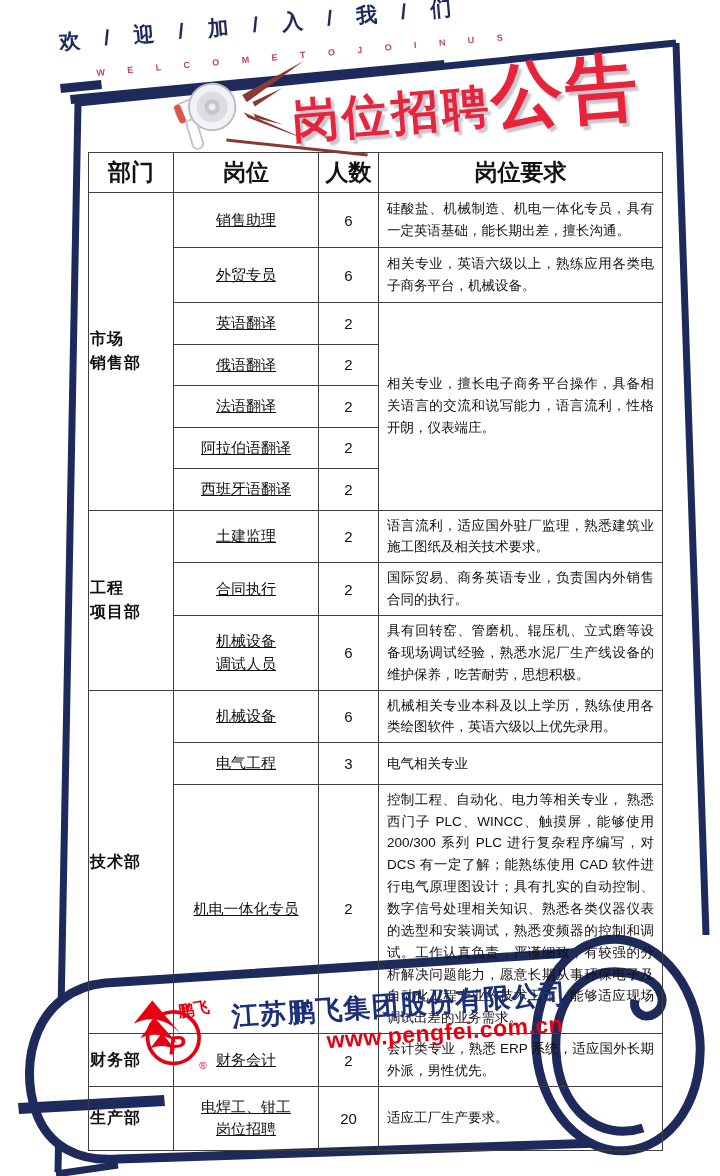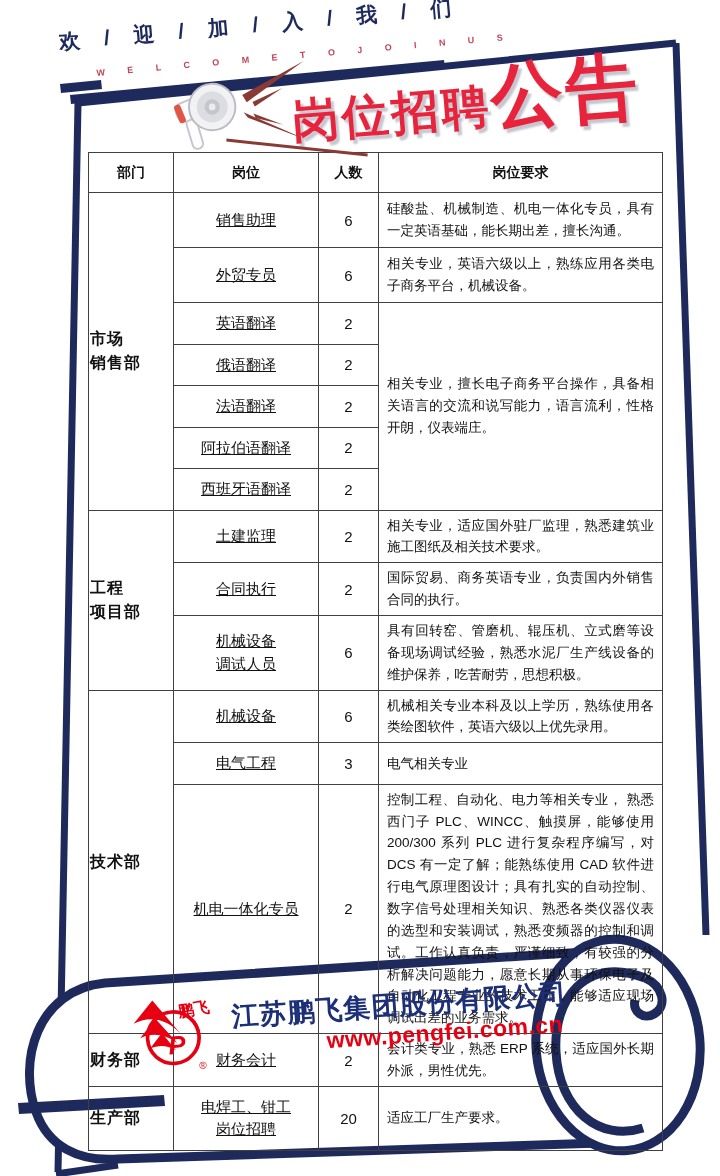--- a/index.html
+++ b/index.html
@@ -43,21 +43,21 @@
     left:226px;top:146px;width:142px;height:3px;z-index:3;
     background:#8a3a35;transform:rotate(6deg);
   }
   
   .job-table{
     left:88px;top:152px;z-index:2;
     border-collapse:collapse;table-layout:fixed;width:574px;
     background:transparent;
   }
   .job-table th,.job-table td{border:1px solid #404040;overflow:hidden;vertical-align:middle;}
-  .job-table th{font-size:14px;font-weight:bold;text-align:center;padding:2px;}
+  .job-table th{font-size:23px;font-weight:bold;text-align:center;padding:2px;}
   td.dept{font-size:16px;font-weight:bold;white-space:pre-line;letter-spacing:1px;line-height:1.5;}
   td.pos{font-size:15px;text-align:center;white-space:pre-line;line-height:1.5;padding:9px 2px;text-decoration:underline;}
   td.cnt{font-size:15px;text-align:center;}
   td.req{font-size:13.5px;line-height:1.62;padding:4px 8px;text-align:justify;}
   tr.h40{height:40px;}tr.h55{height:55px;}tr.h20{height:20px;}
   tr.h48{height:48px;}tr.h46{height:46px;}tr.h64{height:64px;}
   tr.h24{height:24px;}tr.h210{height:210px;}
   
   .footer{
     left:128px;top:996px;z-index:3;width:470px;
@@ -175,21 +175,21 @@
     <tr class="h20">
       <td class="pos">西班牙语翻译</td>
       <td class="cnt">2</td>
     </tr>
 
     <tr class="h48">
       <td class="dept" rowspan="3">工程
 项目部</td>
       <td class="pos">土建监理</td>
       <td class="cnt">2</td>
-      <td class="req">相关专业，适应国外驻厂监理，熟悉建筑业施工图纸及相关技术要求。</td>
+      <td class="req">语言流利，适应国外驻厂监理，熟悉建筑业施工图纸及相关技术要求。</td>
     </tr>
     <tr class="h46">
       <td class="pos">合同执行</td>
       <td class="cnt">2</td>
       <td class="req">国际贸易、商务英语专业，负责国内外销售合同的执行。</td>
     </tr>
     <tr class="h64">
       <td class="pos">机械设备
 调试人员</td>
       <td class="cnt">6</td>

